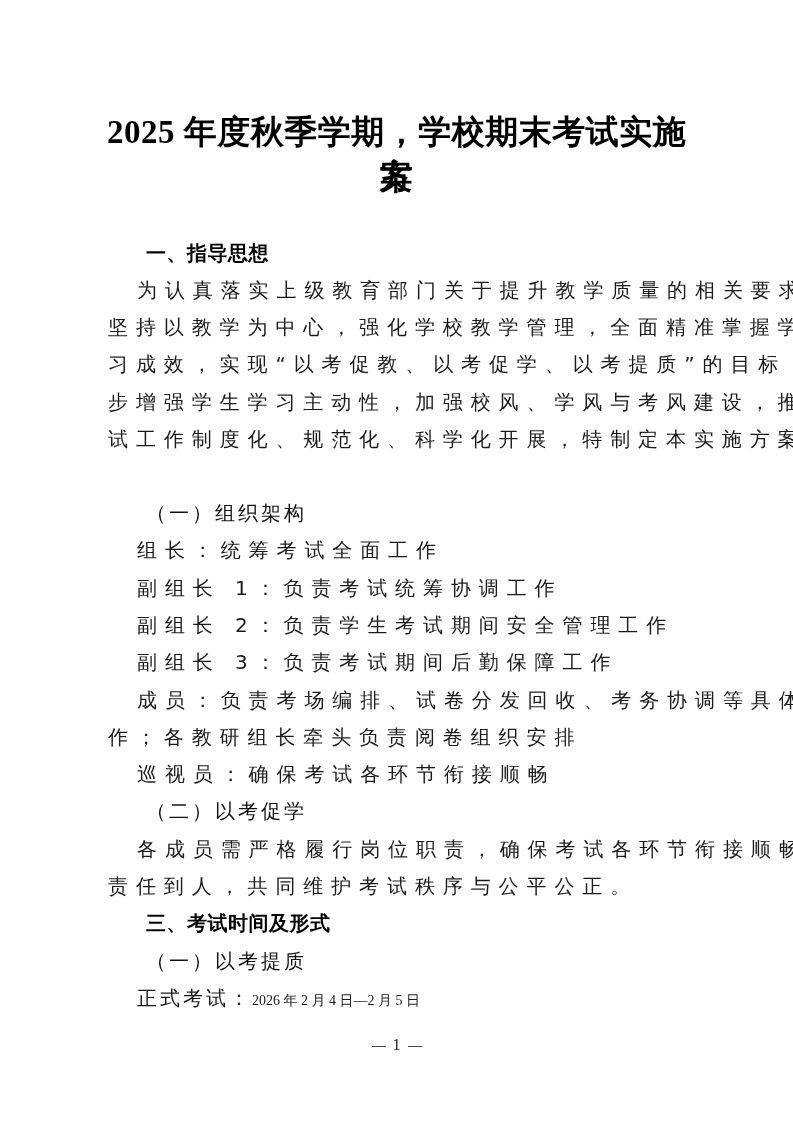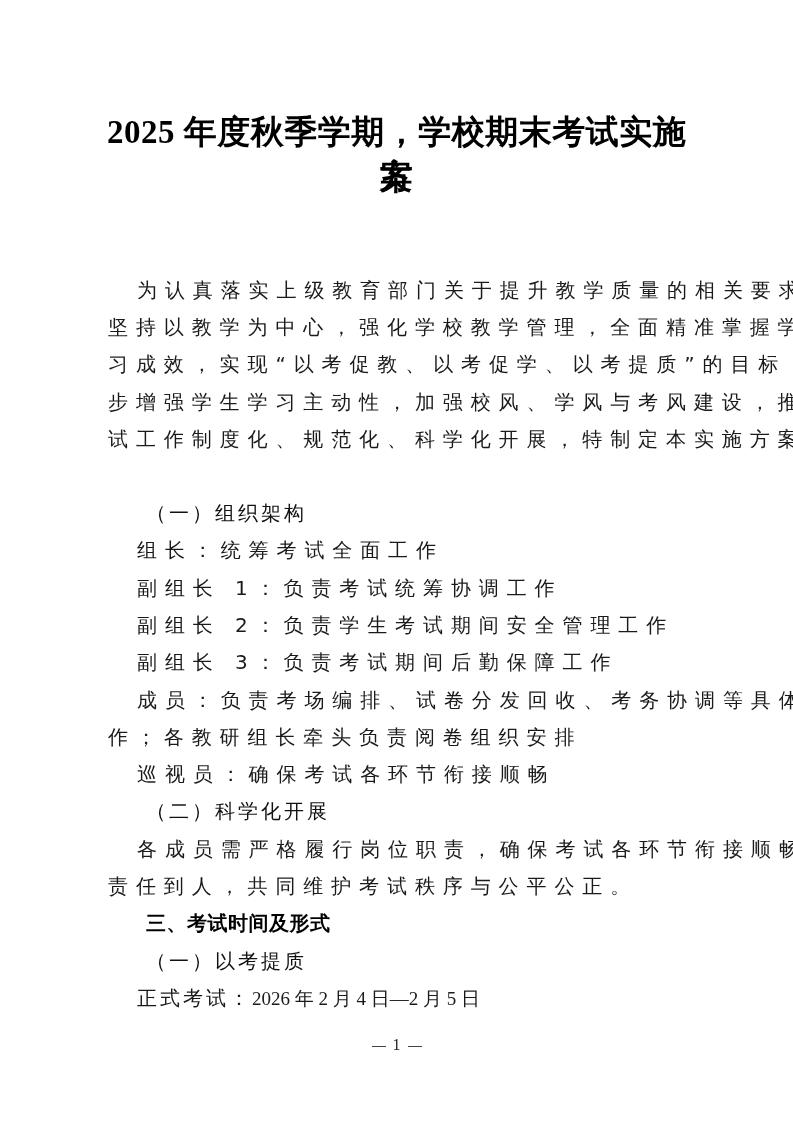--- a/index.html
+++ b/index.html
@@ -57,21 +57,21 @@
       font-size: 20px;
     }
     .h2 {
       left: 146px;
       letter-spacing: 3px;
       color: #111111;
     }
     .num {
       font-family: "Liberation Serif", "DejaVu Serif", serif;
       letter-spacing: 0;
-      font-size: 19px;
+      font-size: 14px;
     }
     .page-number {
       position: absolute;
       left: 0;
       width: 793px;
       top: 1036px;
       text-align: center;
       font-family: "Liberation Serif", "DejaVu Serif", serif;
       font-size: 16px;
       color: #222222;
@@ -86,35 +86,36 @@
     }
   </style>
 </head>
 <body>
 
 <div class="page">
 
   <div class="title title-line1">2025 年度秋季学期，学校期末考试实施方</div>
   <div class="title title-line2">案</div>
 
+  <div class="line h1" style="top:235px">一、指导思想</div>
   <div class="line indent" style="top:272px">为认真落实上级教育部门关于提升教学质量的相关要求，</div>
   <div class="line" style="top:309px">坚持以教学为中心，强化学校教学管理，全面精准掌握学生学</div>
   <div class="line" style="top:346px">习成效，实现“以考促教、以考促学、以考提质”的目标，进一</div>
   <div class="line" style="top:384px">步增强学生学习主动性，加强校风、学风与考风建设，推动考</div>
   <div class="line" style="top:421px">试工作制度化、规范化、科学化开展，特制定本实施方案。</div>
 
   <div class="line h2" style="top:495px">（一）组织架构</div>
   <div class="line indent" style="top:532px">组长：统筹考试全面工作</div>
   <div class="line indent" style="top:570px">副组长 1：负责考试统筹协调工作</div>
   <div class="line indent" style="top:607px">副组长 2：负责学生考试期间安全管理工作</div>
   <div class="line indent" style="top:644px">副组长 3：负责考试期间后勤保障工作</div>
   <div class="line indent" style="top:682px">成员：负责考场编排、试卷分发回收、考务协调等具体工</div>
   <div class="line" style="top:719px">作；各教研组长牵头负责阅卷组织安排</div>
   <div class="line indent" style="top:756px">巡视员：确保考试各环节衔接顺畅</div>
-  <div class="line h2" style="top:793px">（二）科学化开展</div>
+  <div class="line h2" style="top:793px">（二）以考促学</div>
   <div class="line indent" style="top:831px">各成员需严格履行岗位职责，确保考试各环节衔接顺畅、</div>
   <div class="line" style="top:868px">责任到人，共同维护考试秩序与公平公正。</div>
 
   <div class="line h1" style="top:905px">三、考试时间及形式</div>
   <div class="line h2" style="top:943px">（一）以考提质</div>
   <div class="line indent" style="top:980px; letter-spacing:3px">
     <span>正式考试：</span><span class="num">2026 年 2 月 4 日—2 月 5 日</span>
   </div>
 
   <div class="page-number">

